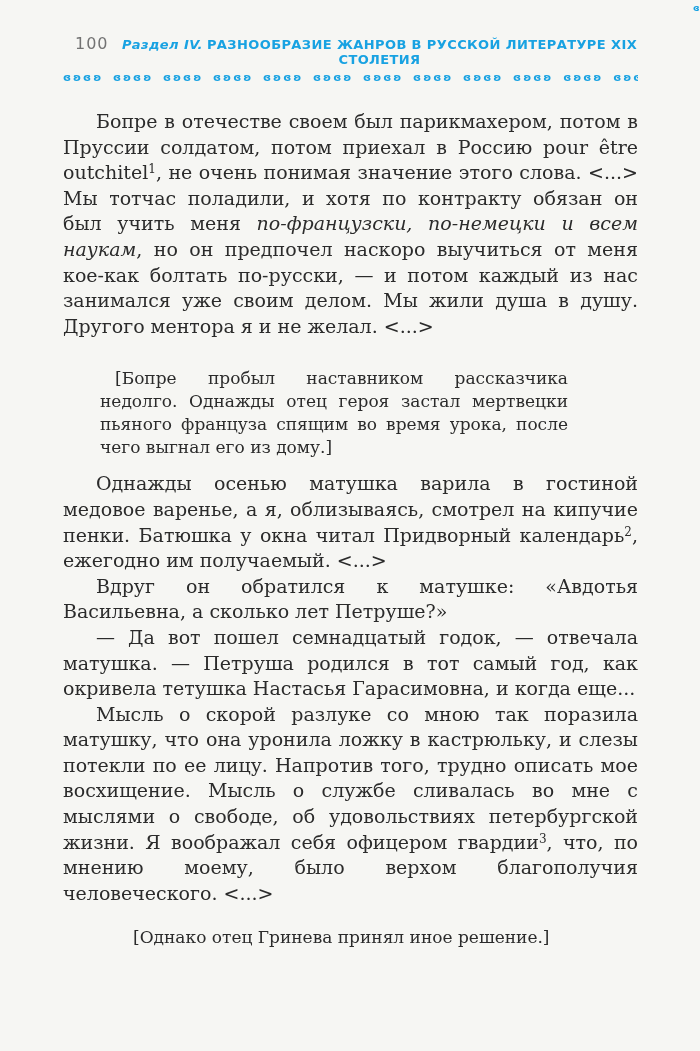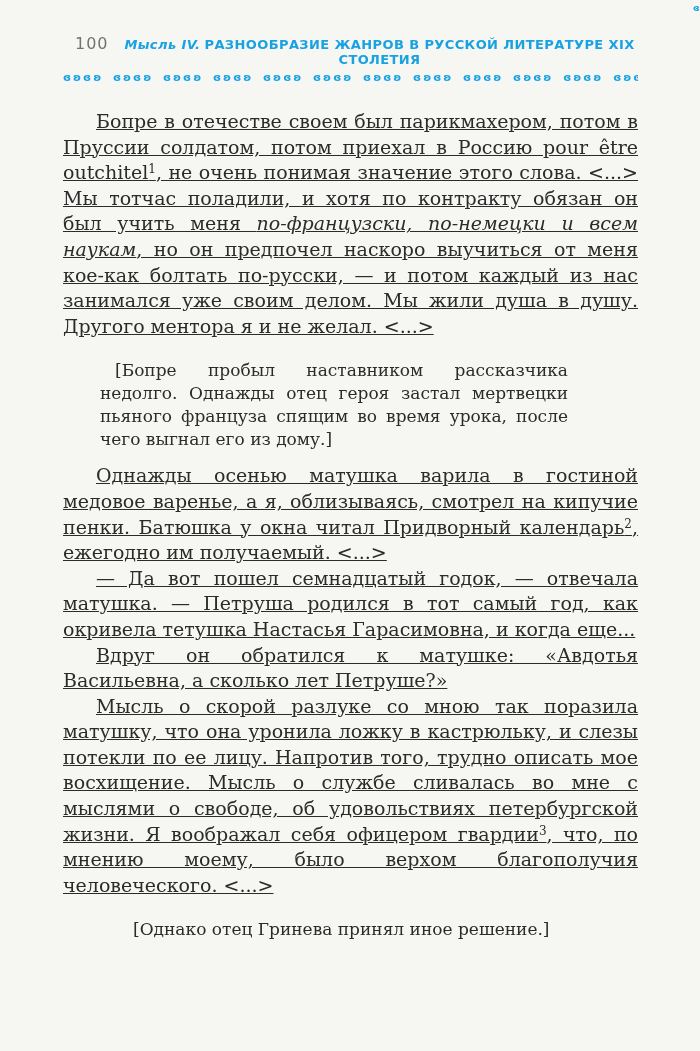--- a/index.html
+++ b/index.html
@@ -25,52 +25,52 @@
   }
   .corner-watermark{
     position:absolute;top:2px;right:-37px;width:44px;height:12px;
     font-size:9px;line-height:12px;letter-spacing:1px;filter:blur(.6px);
     font-family:"DejaVu Sans",sans-serif;font-weight:bold;overflow:hidden;
   }
 
   
   .article{margin-top:25px;font-size:19px;line-height:25.6px;text-align:justify;}
   .article p{margin:0;padding:0;}
-  p.para{text-indent:33px;text-decoration:underline;}
+  p.para{text-indent:33px;}
   p.note{
     font-size:17px;line-height:23px;
-    margin:20px 70px 12px 37px;text-indent:15px;
+    margin:28px 70px 12px 37px;text-indent:15px;
   }
   p.note2{
     font-size:17px;line-height:23px;
     margin:20px 0 0 70px;text-indent:0;text-align:left;
   }
   .article i{font-style:italic;}
   sup.fn-ref{font-size:12px;line-height:0;vertical-align:6px;}
 </style>
 </head>
 <body>
 
 <div class="page">
   <div class="corner-watermark" style="color: rgb(24, 162, 226);">ɞʚɞʚ</div>
   <div class="inner">
 
     <div class="header">
       <div class="page-num">100</div>
       <div class="header-title" style="color: rgb(24, 162, 226);">
-        <span class="section-label">Мысль IV.</span><span>РАЗНООБРАЗИЕ ЖАНРОВ В РУССКОЙ ЛИТЕРАТУРЕ XIX СТОЛЕТИЯ</span>
+        <span class="section-label">Раздел IV.</span><span>РАЗНООБРАЗИЕ ЖАНРОВ В РУССКОЙ ЛИТЕРАТУРЕ XIX СТОЛЕТИЯ</span>
       </div>
     </div>
 
     <div class="ornament-row" id="ornament" style="color: rgb(24, 162, 226);">ɞʚɞʚ ɞʚɞʚ ɞʚɞʚ ɞʚɞʚ ɞʚɞʚ ɞʚɞʚ ɞʚɞʚ ɞʚɞʚ ɞʚɞʚ ɞʚɞʚ ɞʚɞʚ ɞʚɞʚ ɞʚɞʚ ɞʚɞʚ ɞʚɞʚ ɞʚɞʚ ɞʚɞʚ ɞʚɞʚ ɞʚɞʚ ɞʚɞʚ ɞʚɞʚ ɞʚɞʚ ɞʚɞʚ ɞʚɞʚ</div>
 
     <article class="article" id="article">
         <p class="para"><span>Бопре в отечестве своем был парикмахером, потом в Пруссии солдатом, потом приехал в Россию pour être outchitel</span><sup class="fn-ref">1</sup><span>, не очень понимая значение этого слова. &lt;...&gt; Мы тотчас поладили, и хотя по контракту обязан он был учить меня </span><i>по-французски, по-немецки и всем наукам</i><span>, но он предпочел наскоро выучиться от меня кое-как болтать по-русски, — и потом каждый из нас занимался уже своим делом. Мы жили душа в душу. Другого ментора я и не желал. &lt;...&gt;</span></p>
         <p class="note"><span>[Бопре пробыл наставником рассказчика недолго. Однажды отец героя застал мертвецки пьяного француза спящим во время урока, после чего выгнал его из дому.]</span></p>
         <p class="para"><span>Однажды осенью матушка варила в гостиной медовое варенье, а я, облизываясь, смотрел на кипучие пенки. Батюшка у окна читал Придворный календарь</span><sup class="fn-ref">2</sup><span>, ежегодно им получаемый. &lt;...&gt;</span></p>
+        <p class="para"><span>Вдруг он обратился к матушке: «Авдотья Васильевна, а сколько лет Петруше?»</span></p>
         <p class="para"><span>— Да вот пошел семнадцатый годок, — отвечала матушка. — Петруша родился в тот самый год, как окривела тетушка Настасья Гарасимовна, и когда еще...</span></p>
-        <p class="para"><span>Вдруг он обратился к матушке: «Авдотья Васильевна, а сколько лет Петруше?»</span></p>
         <p class="para"><span>Мысль о скорой разлуке со мною так поразила матушку, что она уронила ложку в кастрюльку, и слезы потекли по ее лицу. Напротив того, трудно описать мое восхищение. Мысль о службе сливалась во мне с мыслями о свободе, об удовольствиях петербургской жизни. Я воображал себя офицером гвардии</span><sup class="fn-ref">3</sup><span>, что, по мнению моему, было верхом благополучия человеческого. &lt;...&gt;</span></p>
         <p class="note2"><span>[Однако отец Гринева принял иное решение.]</span></p>
       </article>
 
   </div>
 </div>
 
 </body></html>

